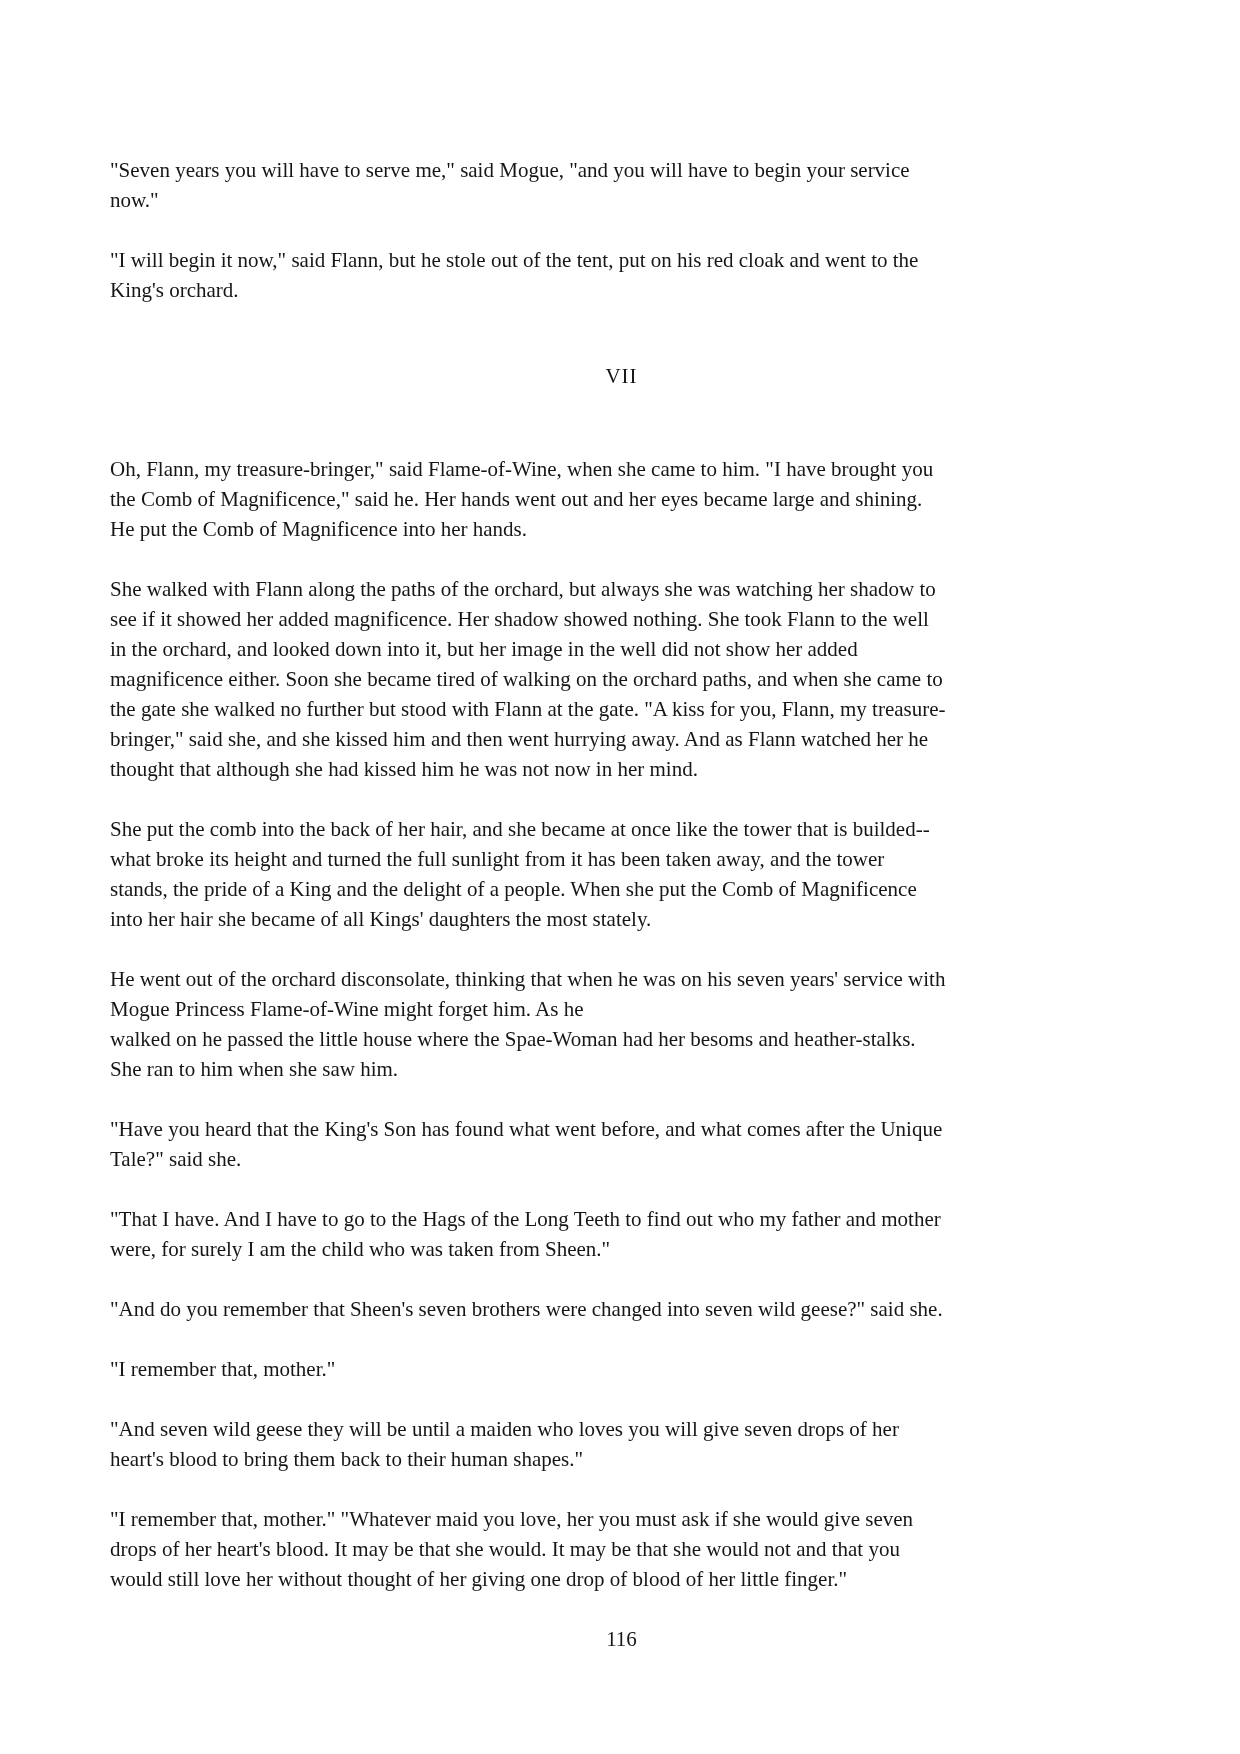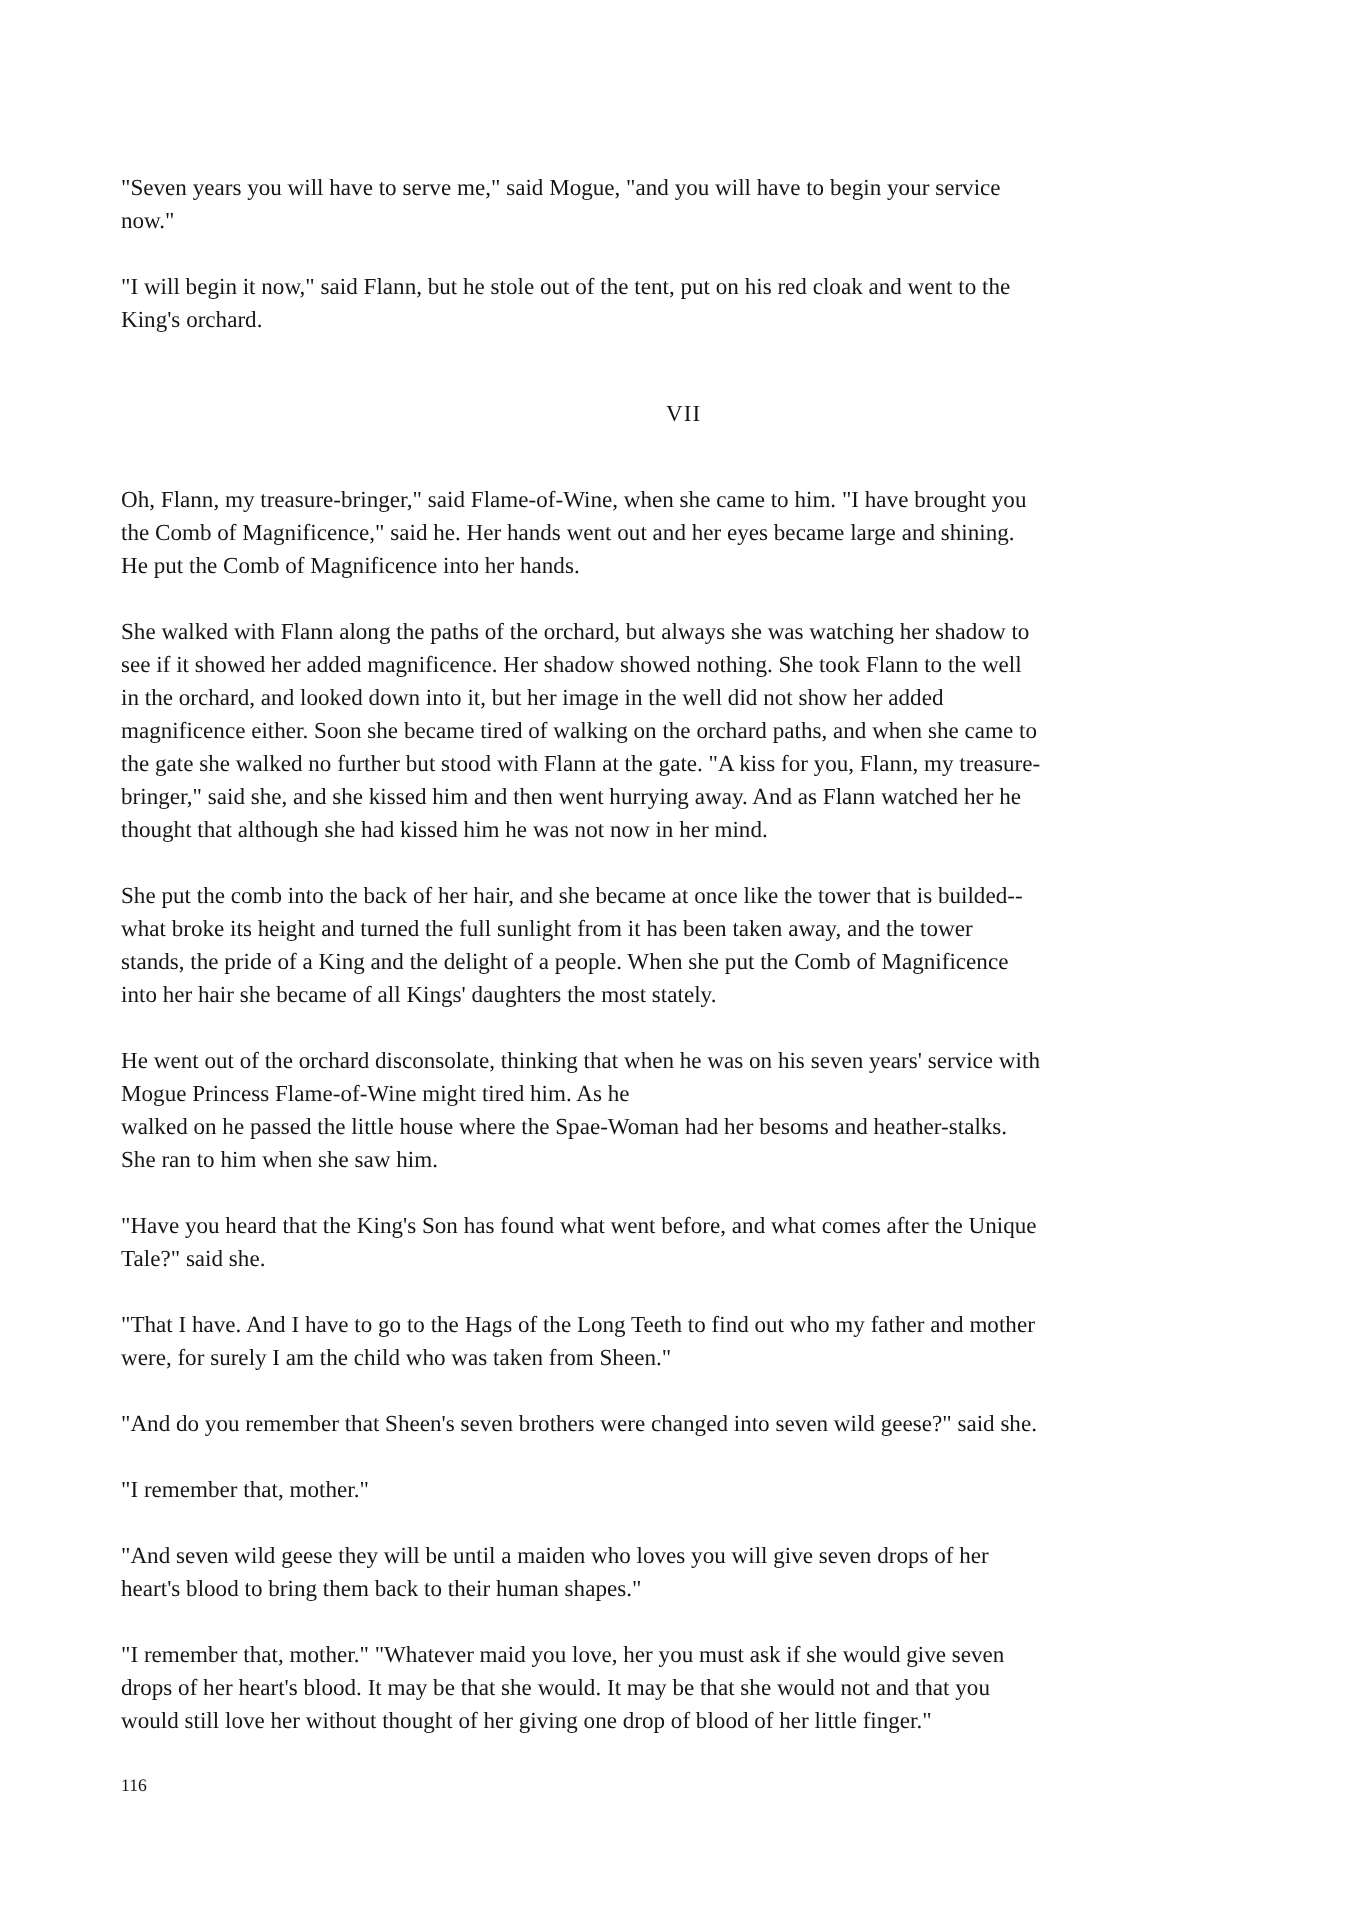--- a/index.html
+++ b/index.html
@@ -22,32 +22,32 @@
     overflow: hidden;
   }
   .body-text p {
     margin: 0 0 30px 0;
     font-size: 21px;
     line-height: 30px;
     white-space: pre-line;
     text-align: left;
   }
   .chapter-heading {
-    margin: 56px 0 48px 0;
+    margin: 56px 0 63px 0;
     font-size: 21px;
     line-height: 30px;
     font-weight: normal;
     text-align: center;
     letter-spacing: 1px;
   }
   .page-number {
     margin-top: 10px;
-    font-size: 16px;
+    font-size: 21px;
     line-height: 30px;
-    text-align: left;
+    text-align: center;
   }
 </style>
 </head>
 <body>
 
 <div class="page">
 
   <div class="body-text">
     <p>"Seven years you will have to serve me," said Mogue, "and you will have to begin your service
 now."</p>
@@ -66,21 +66,21 @@
 in the orchard, and looked down into it, but her image in the well did not show her added
 magnificence either. Soon she became tired of walking on the orchard paths, and when she came to
 the gate she walked no further but stood with Flann at the gate. "A kiss for you, Flann, my treasure-
 bringer," said she, and she kissed him and then went hurrying away. And as Flann watched her he
 thought that although she had kissed him he was not now in her mind.</p>
     <p>She put the comb into the back of her hair, and she became at once like the tower that is builded--
 what broke its height and turned the full sunlight from it has been taken away, and the tower
 stands, the pride of a King and the delight of a people. When she put the Comb of Magnificence
 into her hair she became of all Kings' daughters the most stately.</p>
     <p>He went out of the orchard disconsolate, thinking that when he was on his seven years' service with
-Mogue Princess Flame-of-Wine might tired him. As he
+Mogue Princess Flame-of-Wine might forget him. As he
 walked on he passed the little house where the Spae-Woman had her besoms and heather-stalks.
 She ran to him when she saw him.</p>
     <p>"Have you heard that the King's Son has found what went before, and what comes after the Unique
 Tale?" said she.</p>
     <p>"That I have. And I have to go to the Hags of the Long Teeth to find out who my father and mother
 were, for surely I am the child who was taken from Sheen."</p>
     <p>"And do you remember that Sheen's seven brothers were changed into seven wild geese?" said she.</p>
     <p>"I remember that, mother."</p>
     <p>"And seven wild geese they will be until a maiden who loves you will give seven drops of her
 heart's blood to bring them back to their human shapes."</p>

